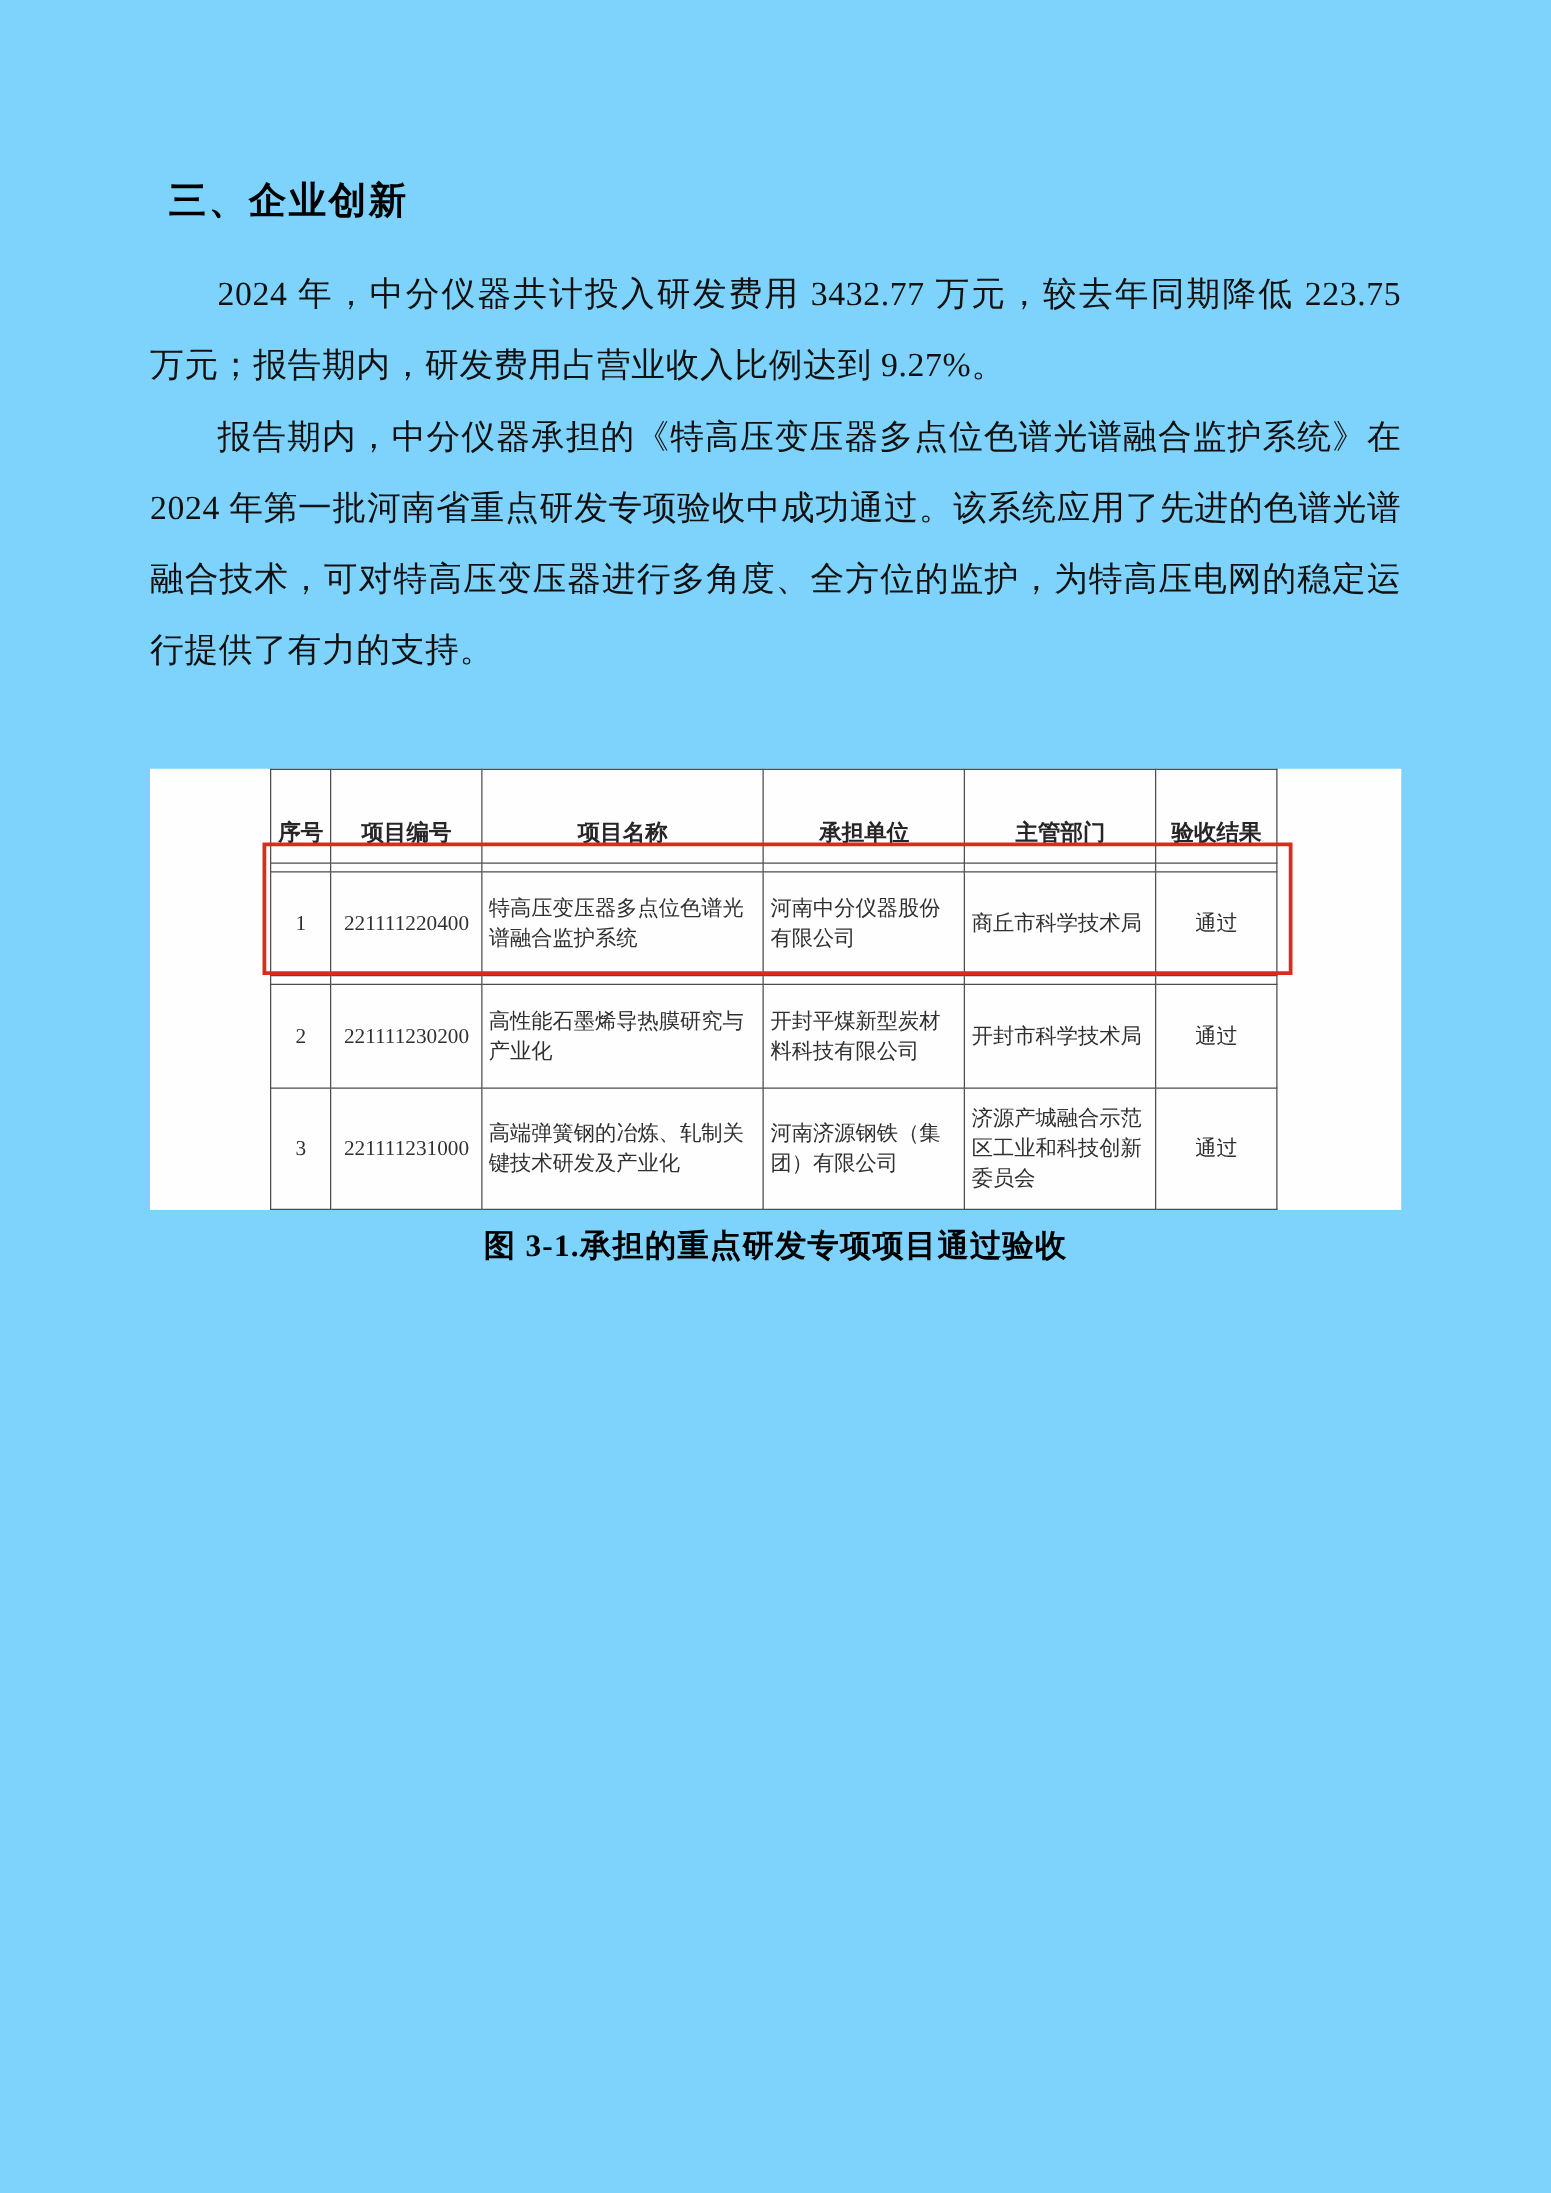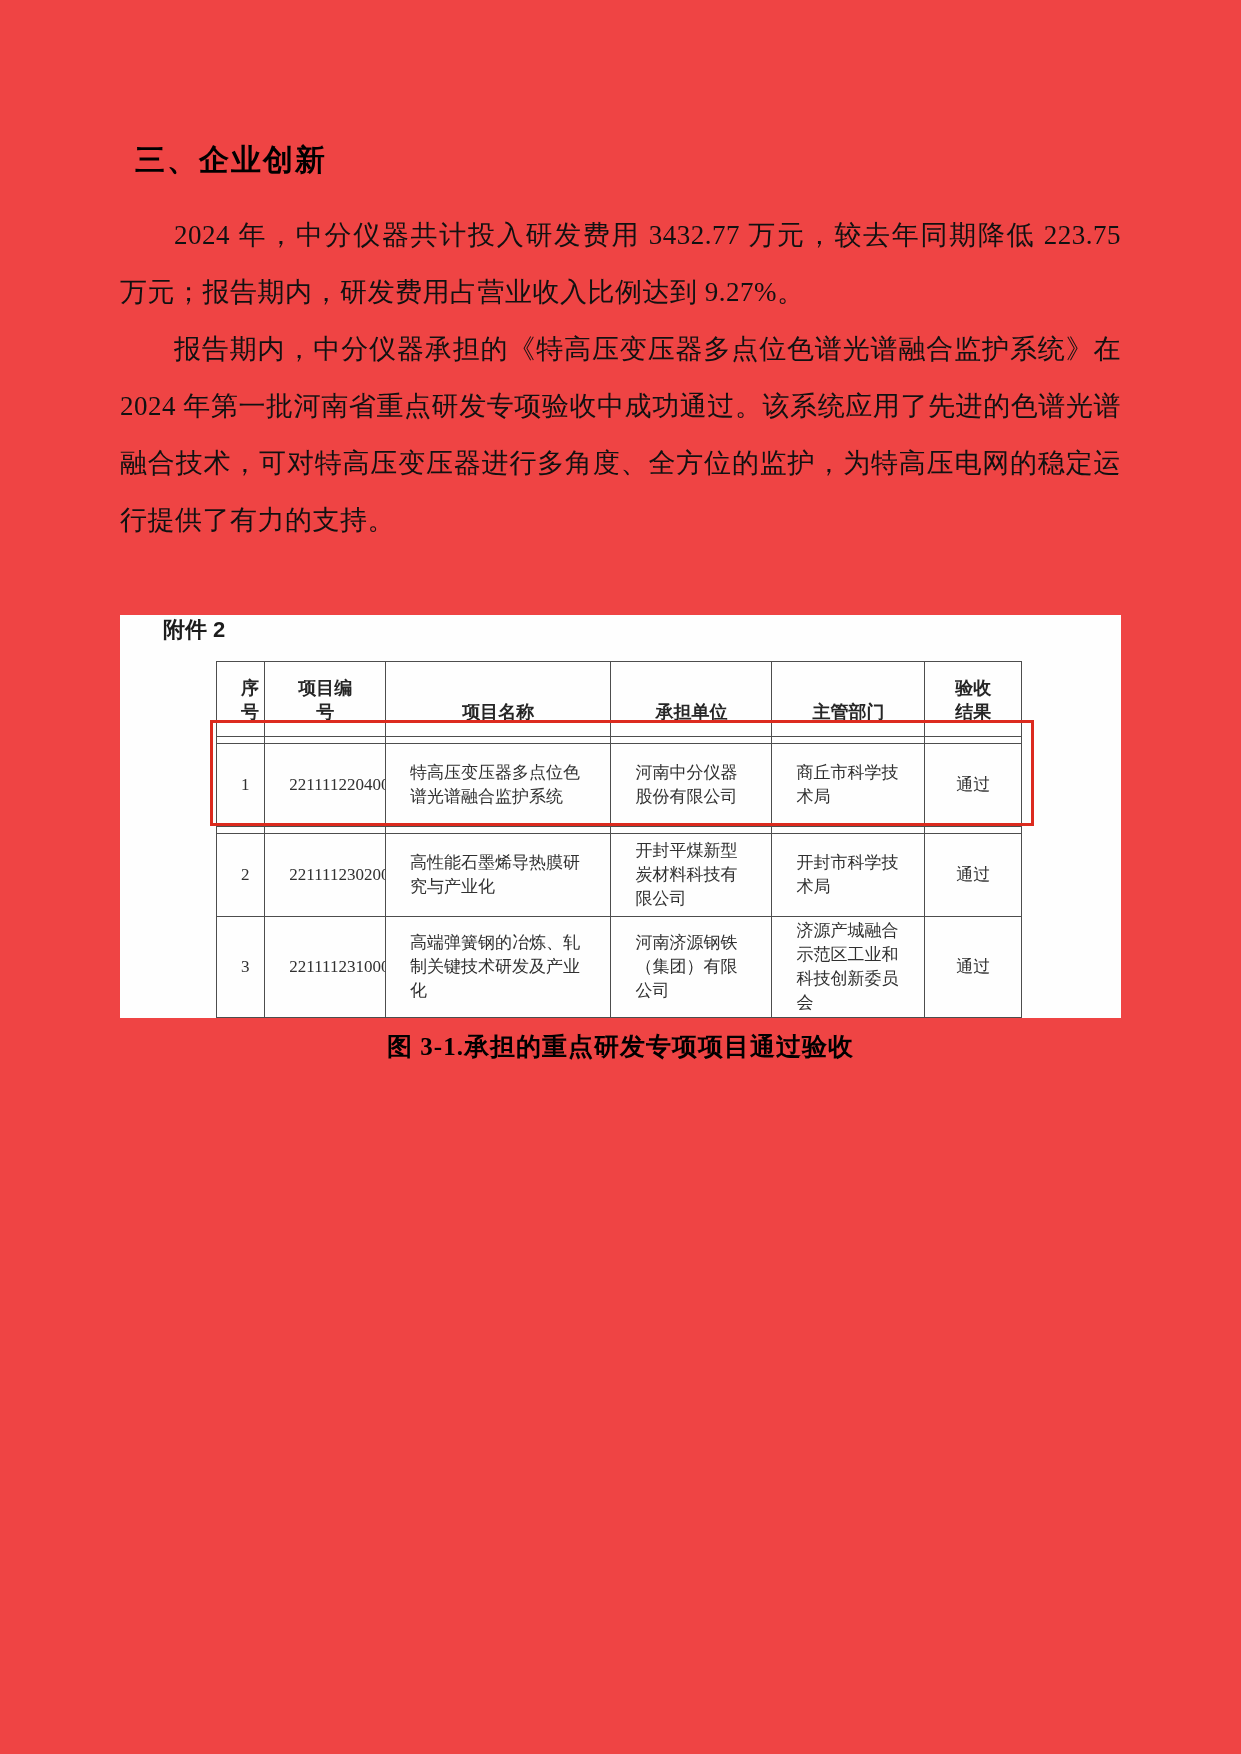--- a/index.html
+++ b/index.html
@@ -1,21 +1,21 @@
 <!DOCTYPE html>
 <html><head>
 <meta charset="utf-8">
 <style>
   html, body { margin: 0; padding: 0; background: #888; }
   .page {
     position: relative;
     width: 1241px;
     height: 1754px;
     margin: 0 auto;
-    background: #ef4444;
+    background: #7dd3fc;
     font-family: "Liberation Serif", "DejaVu Serif", serif;
     color: #111111;
     overflow: hidden;
   }
   .content {
     padding: 140px 120px 0 120px;
   }
   .section-heading {
     font-family: "Liberation Sans", "DejaVu Sans", sans-serif;
     font-size: 30px;
@@ -65,21 +65,21 @@
   table.scan-table {
     width: 806px;
     border-collapse: collapse;
     table-layout: fixed;
     color: #303030;
   }
   table.scan-table td {
     border: 1px solid #4d4d4d;
     font-size: 17px;
     line-height: 24px;
-    padding: 2px 24px;
+    padding: 2px 5px;
     vertical-align: middle;
     overflow: hidden;
   }
   tr.head-row td {
     height: 60px;
     text-align: center;
     font-weight: bold;
     font-size: 18px;
     color: #262626;
     vertical-align: bottom;
@@ -114,21 +114,20 @@
 <div class="page">
   <div class="content">
 
     <h1 class="section-heading">三、企业创新</h1>
 
     <p class="body-para para-1">2024 年，中分仪器共计投入研发费用 3432.77 万元，较去年同期降低 223.75 万元；报告期内，研发费用占营业收入比例达到 9.27%。</p>
 
     <p class="body-para para-2">报告期内，中分仪器承担的《特高压变压器多点位色谱光谱融合监护系统》在 2024 年第一批河南省重点研发专项验收中成功通过。该系统应用了先进的色谱光谱融合技术，可对特高压变压器进行多角度、全方位的监护，为特高压电网的稳定运行提供了有力的支持。</p>
 
     <div class="attachment">
-      <div class="attachment-label">附件 2</div>
 
       <div class="table-wrap">
         <table class="scan-table">
           <colgroup>
             <col style="width:6%">
             <col style="width:15%">
             <col style="width:28%">
             <col style="width:20%">
             <col style="width:19%">
             <col style="width:12%">

